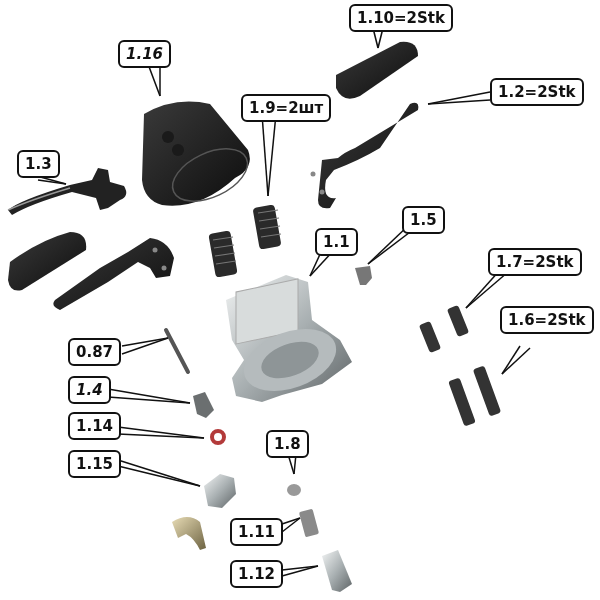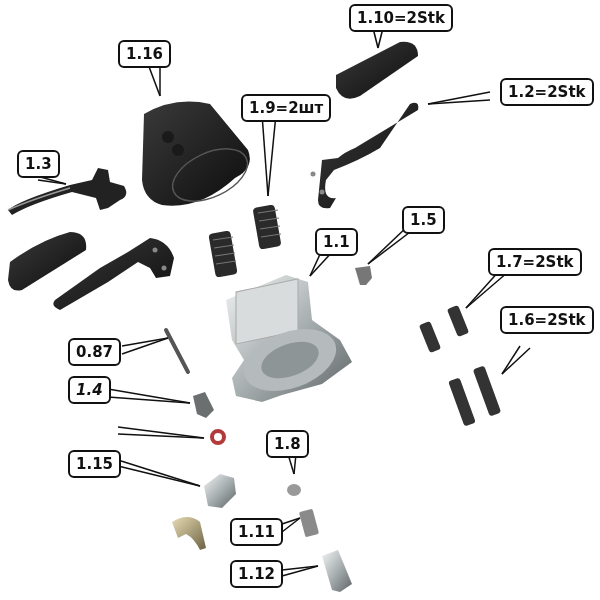--- a/index.html
+++ b/index.html
@@ -161,27 +161,28 @@
     <polyline points="288,454 294,474"></polyline>
         <polyline points="296,454 294,474"></polyline>
     <polyline points="282,524 300,518"></polyline>
         <polyline points="282,532 300,518"></polyline>
     <polyline points="282,570 318,566"></polyline>
         <polyline points="282,576 318,566"></polyline>
   </g>
 </svg>
 
 <div class="label" style="left:349px;top:4px;">1.10=2Stk</div>
-<div class="label" style="left:490px;top:78px;margin-left:10px;">1.2=2Stk</div>
-<div class="label" style="left:118px;top:40px;">1.16</div>
+<div class="label" style="left:490px;top:78px;">1.2=2Stk</div>
+<div class="label" style="left:118px;top:40px;font-style:italic;">1.16</div>
 <div class="label" style="left:241px;top:94px;">1.9=2шт</div>
 <div class="label" style="left:17px;top:150px;">1.3</div>
 <div class="label" style="left:315px;top:228px;">1.1</div>
 <div class="label" style="left:402px;top:206px;">1.5</div>
 <div class="label" style="left:488px;top:248px;">1.7=2Stk</div>
 <div class="label" style="left:500px;top:306px;">1.6=2Stk</div>
 <div class="label" style="left:68px;top:338px;">0.87</div>
 <div class="label" style="left:68px;top:376px;font-style:italic;">1.4</div>
+<div class="label" style="left:68px;top:412px;">1.14</div>
 <div class="label" style="left:68px;top:450px;">1.15</div>
 <div class="label" style="left:266px;top:430px;">1.8</div>
 <div class="label" style="left:230px;top:518px;">1.11</div>
 <div class="label" style="left:230px;top:560px;">1.12</div>
 </div>
 
 </body></html>

